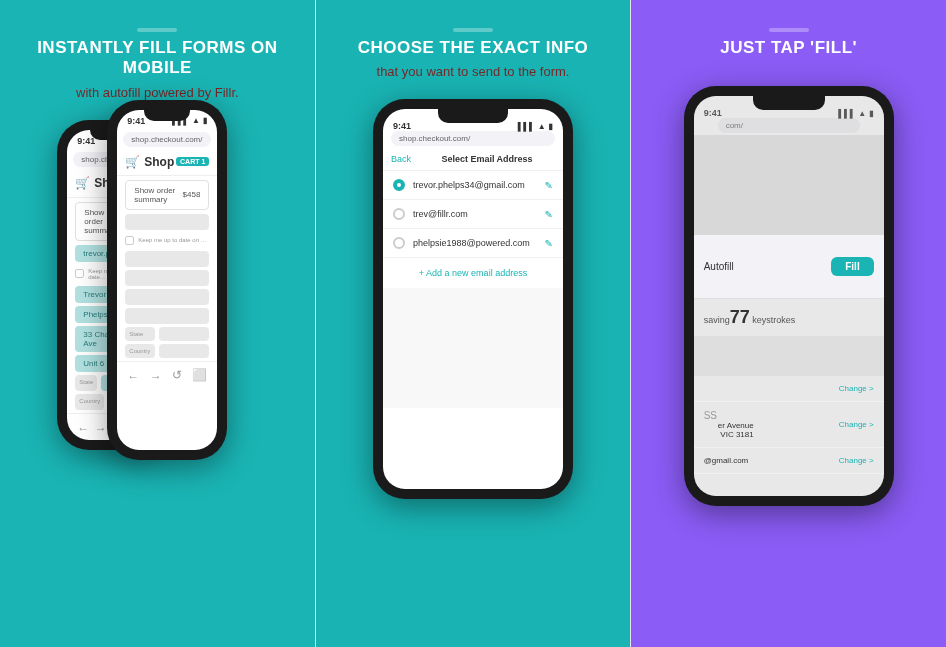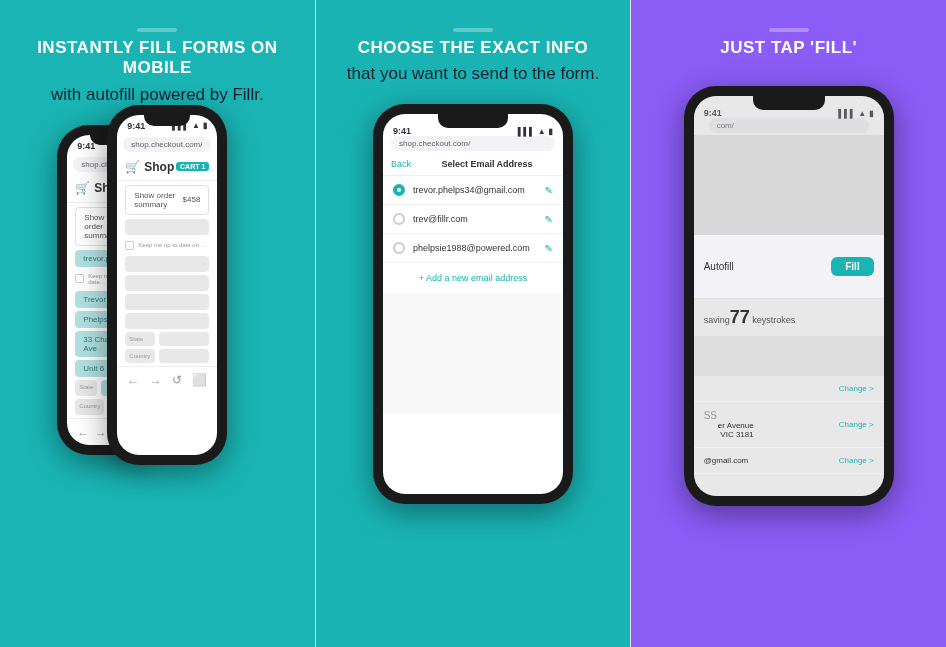--- a/index.html
+++ b/index.html
@@ -30,22 +30,22 @@
     .panel-title {
       font-size: 17px;
       font-weight: 800;
       color: #fff;
       text-align: center;
       letter-spacing: 0.5px;
       text-transform: uppercase;
       line-height: 1.2;
     }
     .panel-subtitle {
-      font-size: 17px;
-      color: #0f172a;
+      font-size: 13px;
+      color: #7f1d1d;
       text-align: center;
       margin-top: 6px;
       opacity: 0.95;
     }
     
     .phone-mockup {
       position: relative;
       margin-top: 16px;
     }
     .phone-outer {
@@ -473,21 +473,21 @@
           <div class="gray-overlay"></div>
           <div class="phone-notch" style="width:72px;height:14px;"></div>
           <div class="status-bar" style="padding-top:16px;">
             <span class="status-time">9:41</span>
             <div class="status-icons">
               <span>▌▌▌</span>
               <span>▲</span>
               <span>▮</span>
             </div>
           </div>
-          <div class="url-bar" style="margin:2px 15px;">com/</div>
+          <div class="url-bar" style="margin:2px 24px;">com/</div>
           <div style="height:100px;background:rgba(200,200,200,0.4);"></div>
           <div class="autofill-bar" style="position:relative;z-index:5;">
             <span class="autofill-label">Autofill</span>
             <button class="fill-btn">Fill</button>
           </div>
           <div class="keystroke-text" style="position:relative;z-index:5;">
             <span>saving</span><span class="keystroke-num">77</span><span> keystrokes</span>
           </div>
           <div style="height:40px;background:rgba(200,200,200,0.3);position:relative;z-index:5;"></div>
           <div class="autofill-row" style="position:relative;z-index:5;">

